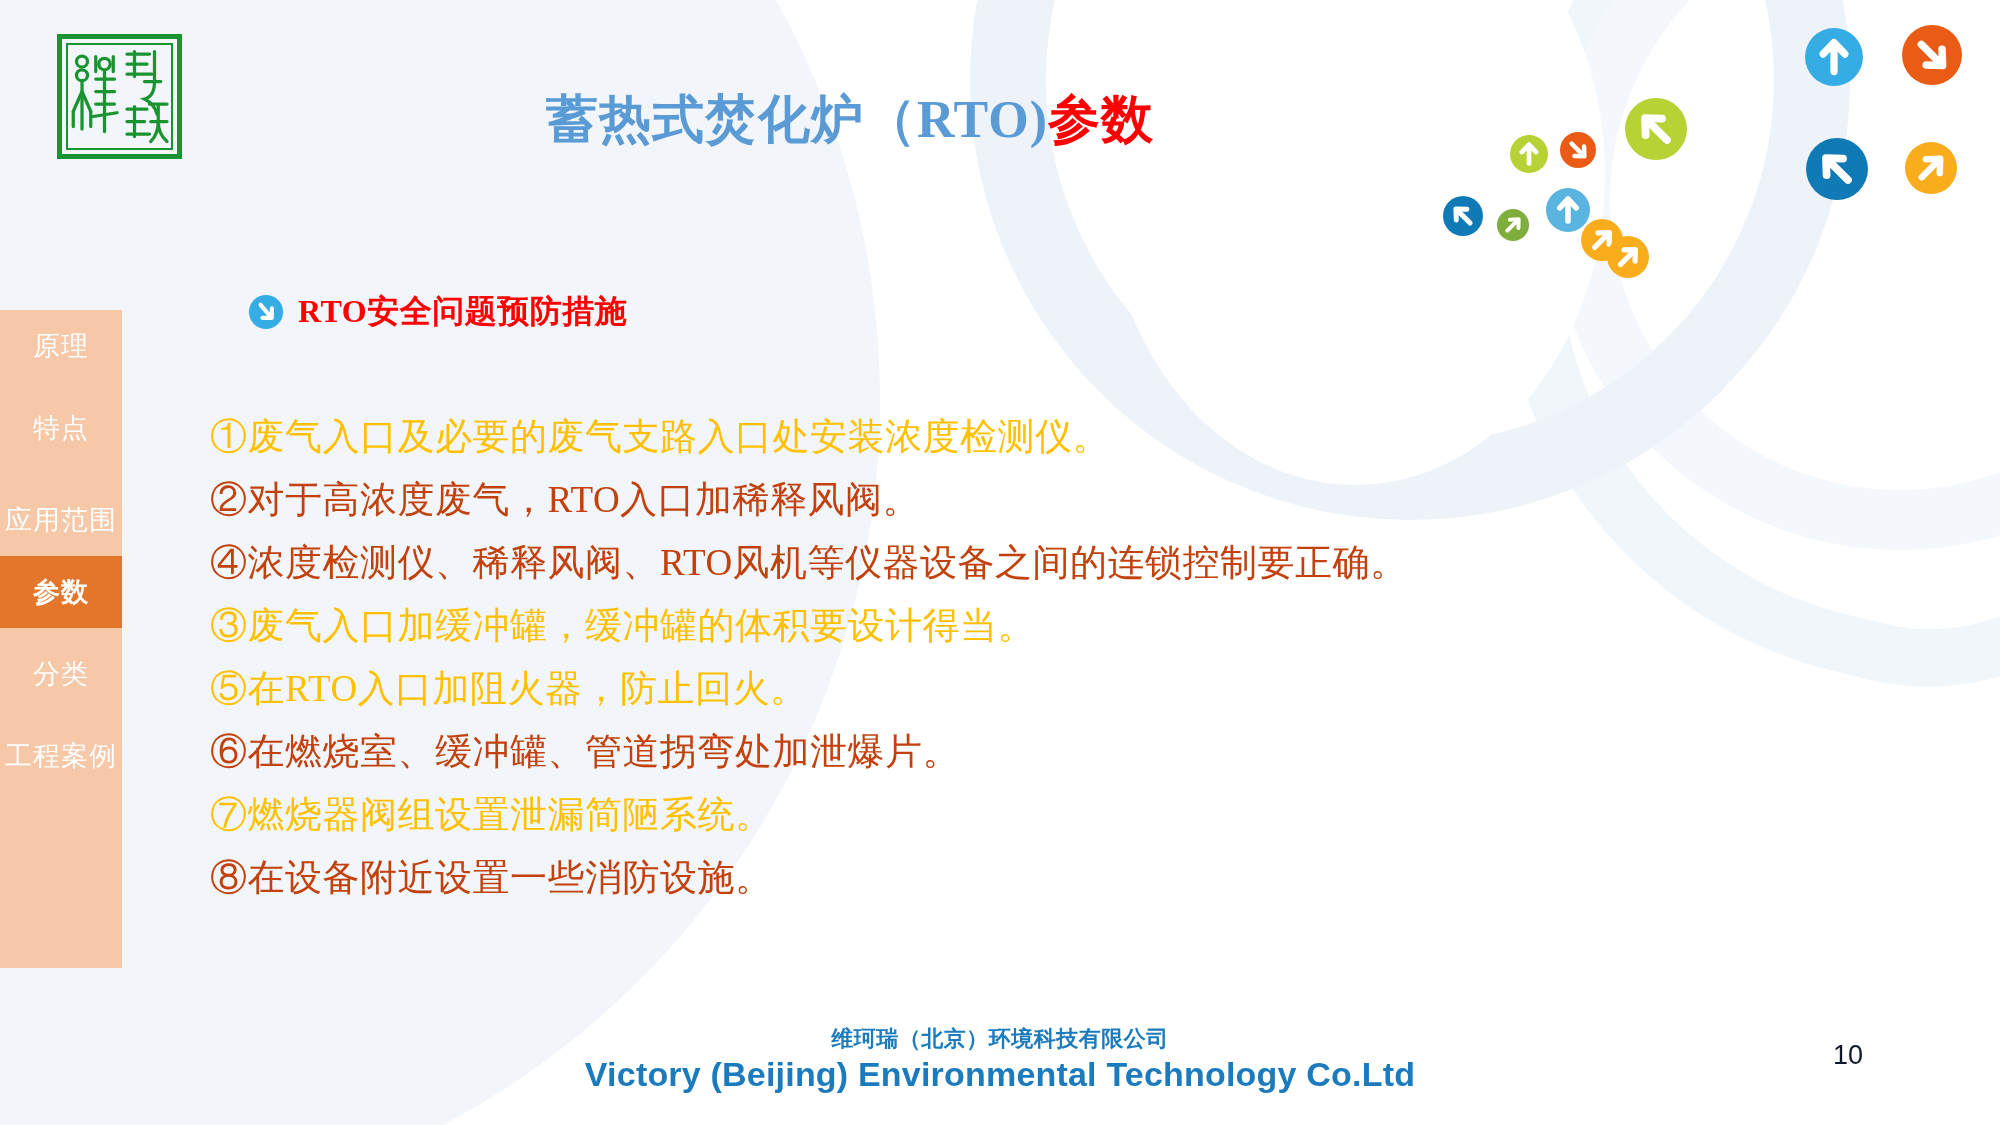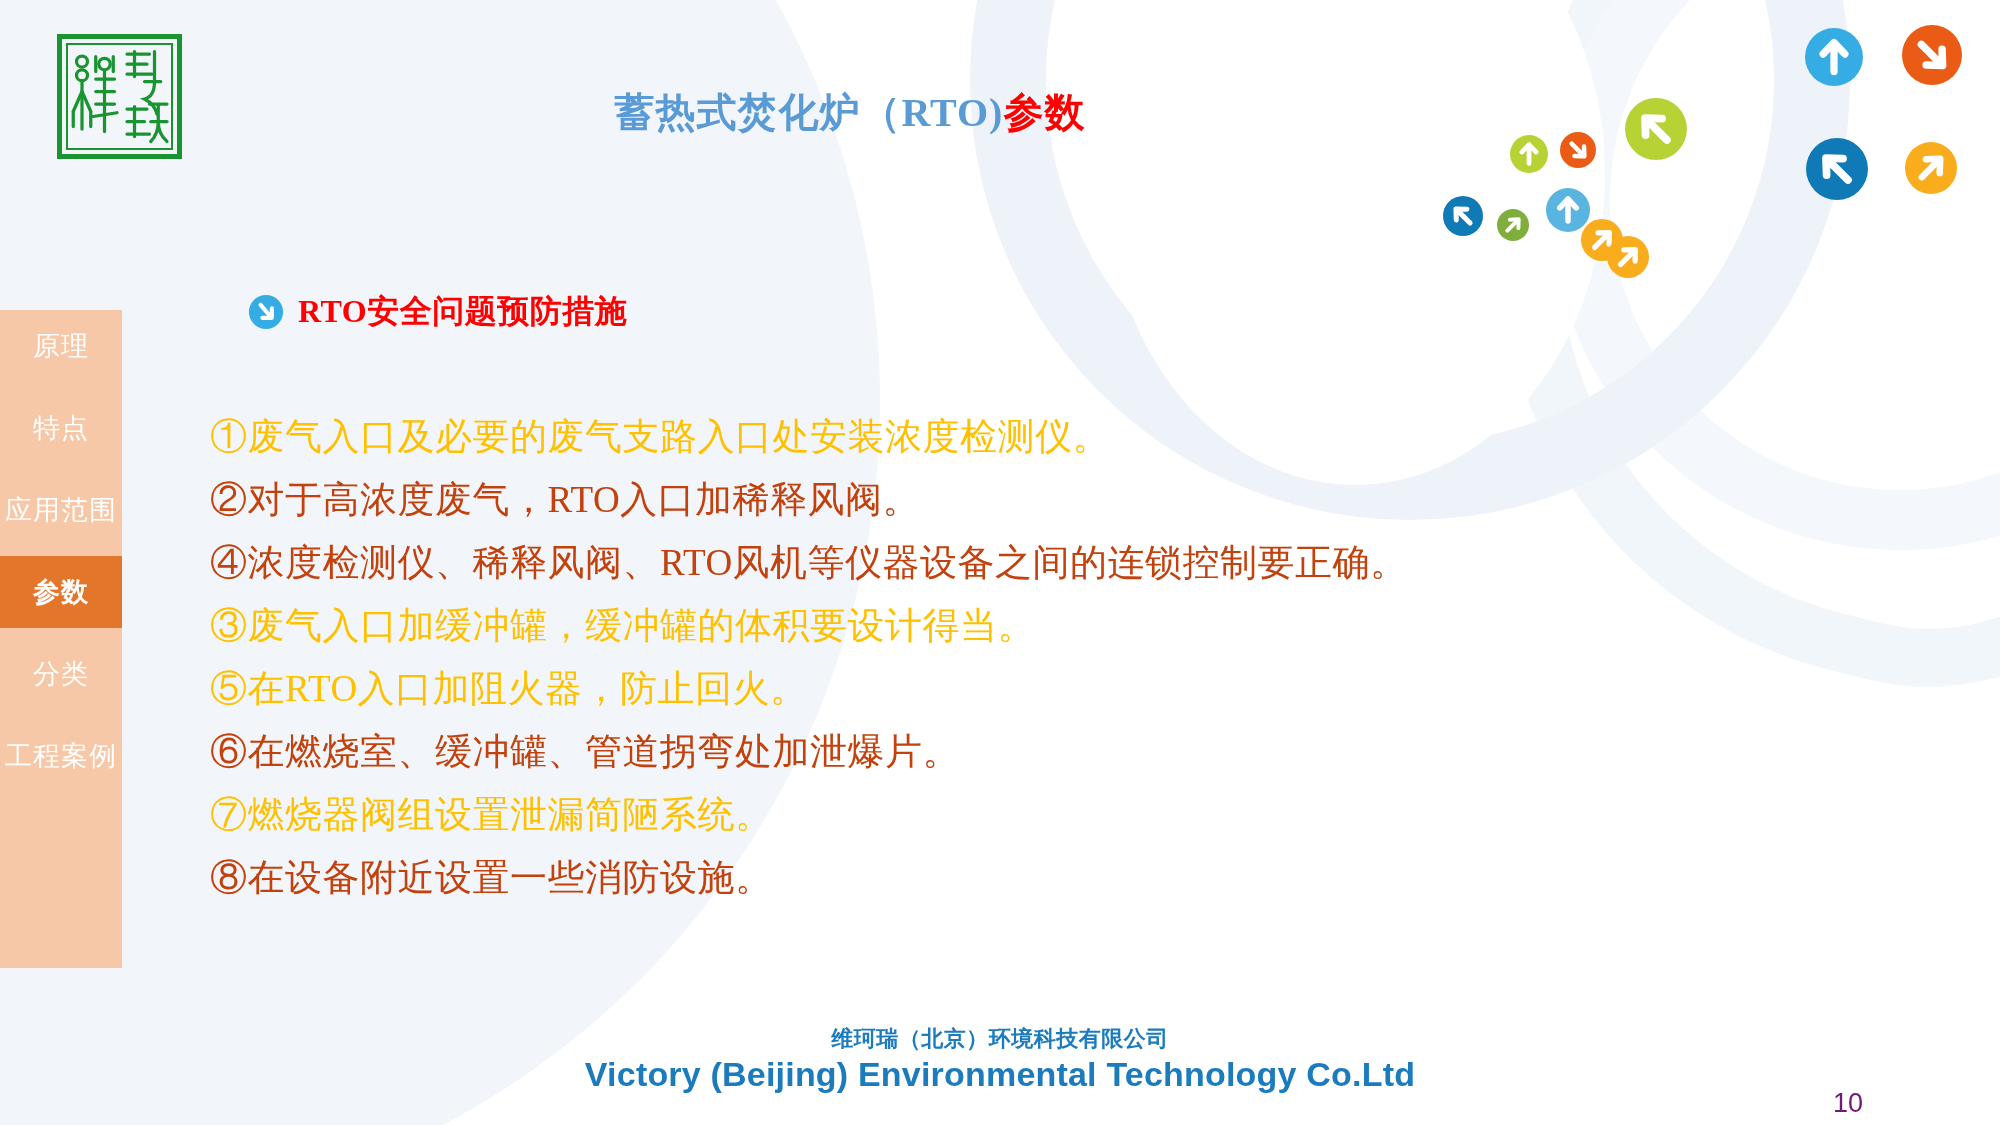--- a/index.html
+++ b/index.html
@@ -99,21 +99,21 @@
 
   
   .title {
     position: absolute;
     left: 300px;
     top: 85px;
     width: 1100px;
     text-align: center;
     font-family: "Liberation Serif", "DejaVu Serif", serif;
     font-weight: bold;
-    font-size: 40px;
+    font-size: 52px;
     letter-spacing: 1px;
     white-space: nowrap;
   }
   .title .t-blue { color: #5b9bd5; }
   .title .t-red  { color: #ff0000; }
 
   
   .sidebar {
     position: absolute;
     left: 0;
@@ -192,22 +192,22 @@
     color: #1b7bbd;
     font-weight: bold;
     line-height: 1.28;
   }
   .footer .f-cn { font-size: 22px; letter-spacing: .5px; }
   .footer .f-en { font-size: 34px; letter-spacing: .2px; }
 
   .page-number {
     position: absolute;
     right: 137px;
-    top: 1088px;
-    color: #701a75;
+    top: 1040px;
+    color: #0f172a;
     font-size: 27px;
   }
 </style>
 </head>
 <body>
 
 <div id="slide">
 
   <div class="bg-layer">
     <div class="bg-left-wash"></div>
@@ -254,21 +254,21 @@
     <span class="t-blue">蓄热式焚化炉（RTO)</span><span class="t-red">参数</span>
   </div>
 
   <div class="sidebar">
     <div class="nav-item" style="top:0px">
         <span>原理</span>
       </div>
     <div class="nav-item" style="top:82px">
         <span>特点</span>
       </div>
-    <div class="nav-item" style="top:164px">
+    <div class="nav-item" style="top:174px">
         <span>应用范围</span>
       </div>
     <div class="nav-item active" style="top:246px">
         <span>参数</span>
       </div>
     <div class="nav-item" style="top:328px">
         <span>分类</span>
       </div>
     <div class="nav-item" style="top:410px">
         <span>工程案例</span>

